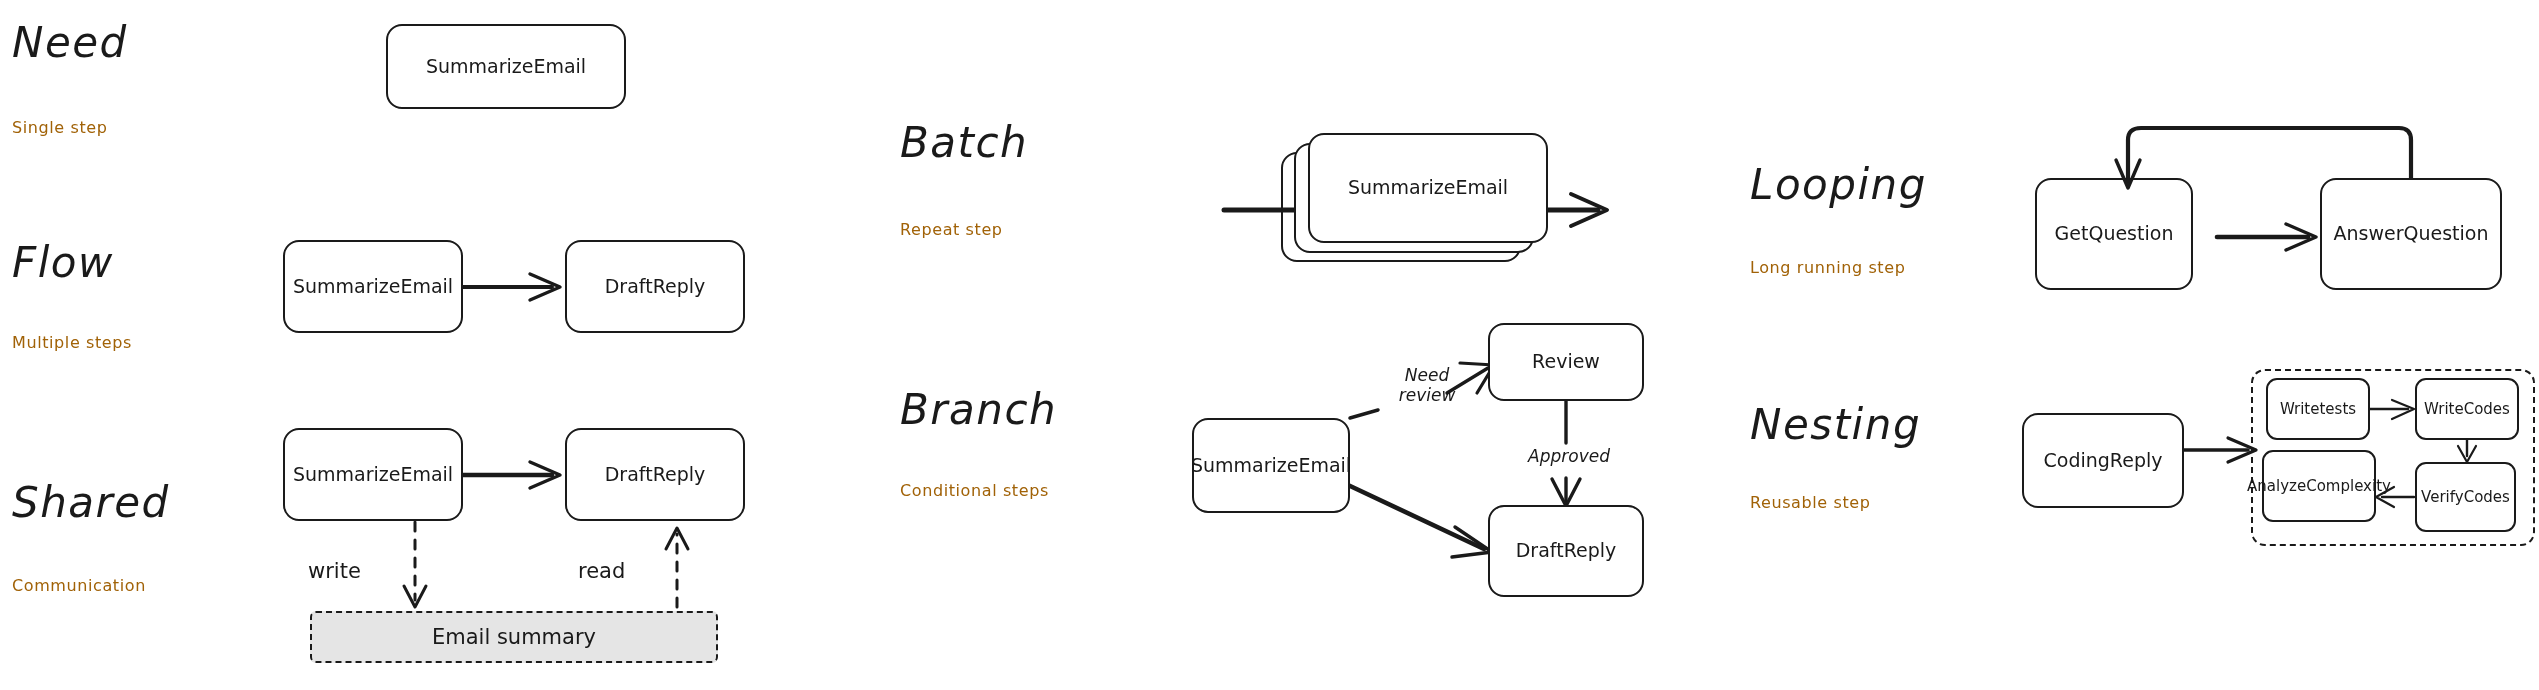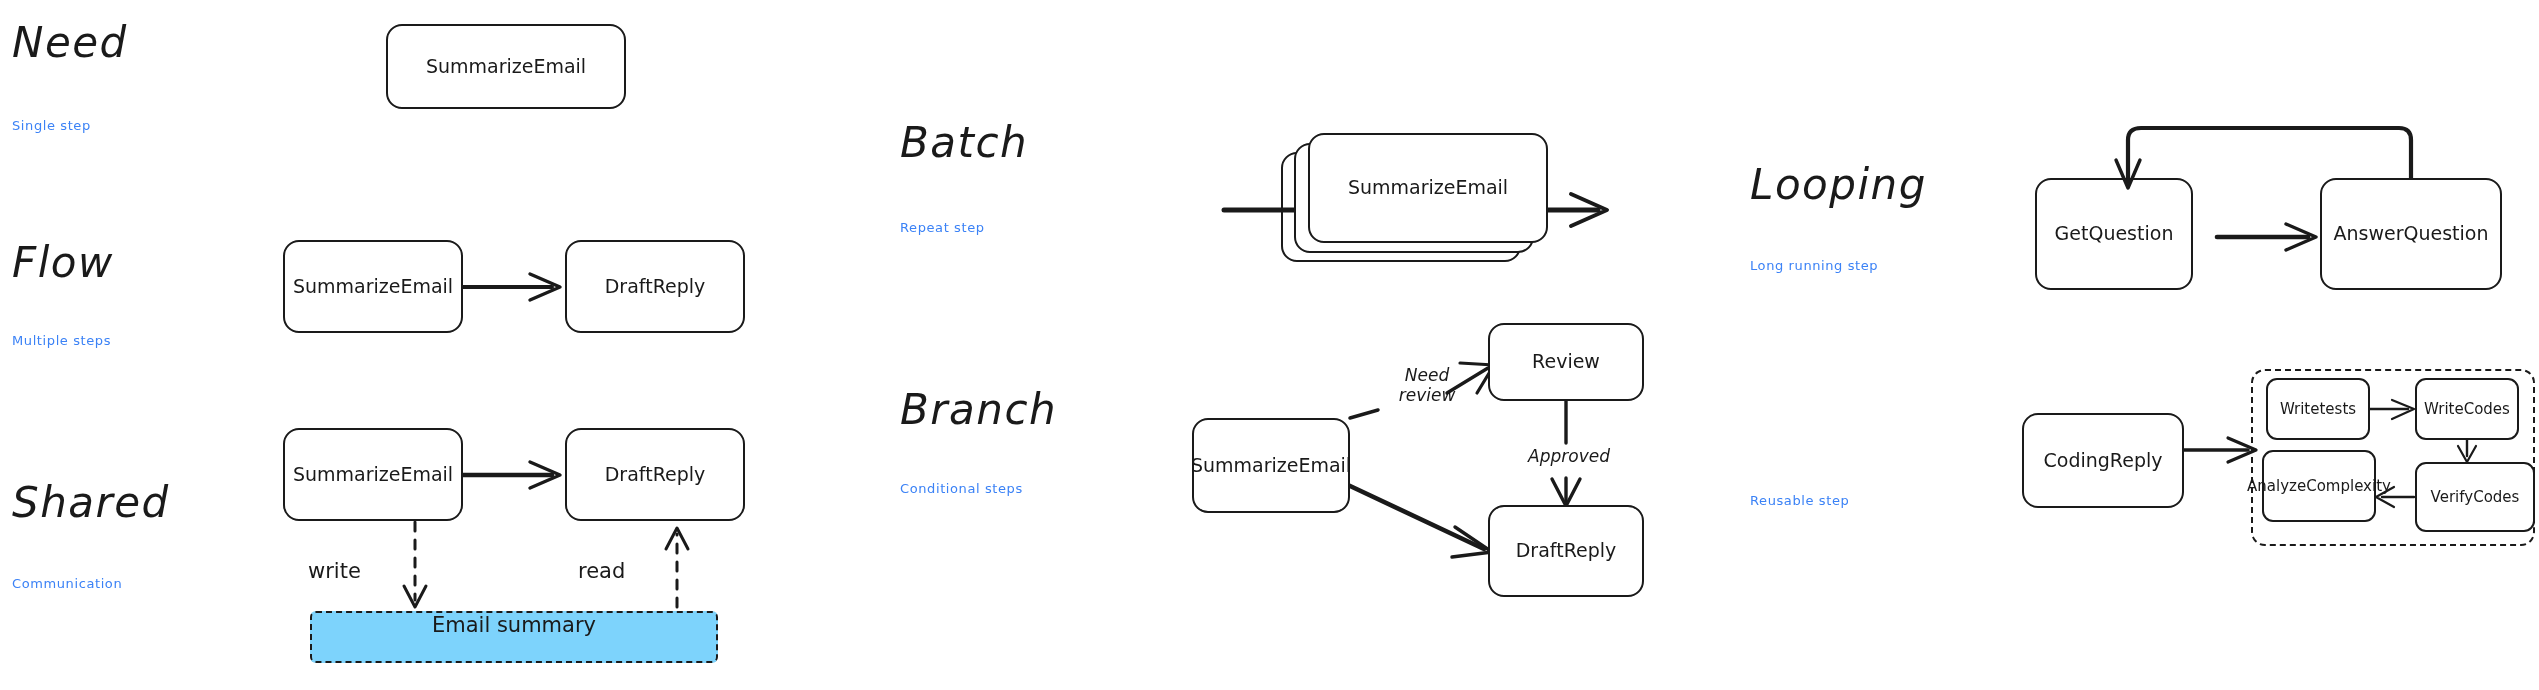--- a/index.html
+++ b/index.html
@@ -26,24 +26,24 @@
     font-size: 42px;
     font-style: italic;
     font-weight: 400;
     letter-spacing: 1.5px;
     color: #1a1a1a;
     white-space: nowrap;
   }
   .subheading {
     position: absolute;
     font-family: "DejaVu Sans", sans-serif;
-    font-size: 13px;
+    font-size: 16px;
     font-weight: 400;
     letter-spacing: 0.6px;
-    color: #3b82f6;
+    color: #a16207;
     white-space: nowrap;
   }
   .edge-label {
     position: absolute;
     font-family: "DejaVu Sans", sans-serif;
     font-size: 17px;
     font-style: italic;
     color: #1a1a1a;
     white-space: nowrap;
     text-align: center;
@@ -77,23 +77,23 @@
   .node.small { font-size: 15px; border-width: 2px; border-radius: 11px; }
   .node .ln { display: block; }
   .node.ghost { z-index: 1; }
   .node.ghost2 { z-index: 2; }
 
   .dashed-box {
     position: absolute;
     box-sizing: border-box;
     border: 2.6px dashed #1a1a1a;
     border-radius: 6px;
-    background: #7dd3fc;
+    background: #e5e5e5;
     display: flex;
-    align-items: flex-start;
+    align-items: center;
     justify-content: center;
     font-family: "DejaVu Sans", sans-serif;
     font-size: 21px;
     color: #1a1a1a;
     z-index: 3;
   }
   .dashed-group {
     position: absolute;
     box-sizing: border-box;
     border: 2.4px dashed #1a1a1a;
@@ -234,20 +234,21 @@
 
   <svg class="wire wire-top" style="left:0; top:0; width:2539px; height:690px;">
     <path d="M2217,237 L2308,237" stroke-width="4.6" stroke-linecap="round"></path>
     <path d="M2286,224 L2316,237 L2286,250" stroke-width="3.4" stroke-linecap="round" stroke-linejoin="round"></path>
   </svg>
   <svg class="wire wire-top" style="left:0; top:0; width:2539px; height:690px;">
     <path d="M2411,178 L2411,140 Q2411,128 2399,128 L2141,128 Q2128,128 2128,140 L2128,182" stroke-width="4.2" stroke-linecap="round"></path>
     <path d="M2116,160 L2128,188 L2140,160" stroke-width="3.4" fill="none" stroke-linecap="round" stroke-linejoin="round"></path>
   </svg>
 
+  <div class="heading" style="left:1750px; top:400px;">Nesting</div>
   <div class="subheading" style="left:1750px; top:493px;">Reusable step</div>
 
   <div class="node" style="left:2022px; top:413px; width:162px; height:95px;">
     <span class="ln">Coding</span>
     <span class="ln">Reply</span>
   </div>
 
   <svg class="wire" style="left:0; top:0; width:2539px; height:690px;">
     <path d="M2184,450 L2248,450" stroke-width="3.6" stroke-linecap="round"></path>
     <path d="M2228,438 L2256,450 L2228,462" stroke-width="3.2" stroke-linecap="round" stroke-linejoin="round"></path>
@@ -256,21 +257,21 @@
   <div class="dashed-group" style="left:2251px; top:369px; width:284px; height:177px;"></div>
 
   <div class="node small" style="left:2266px; top:378px; width:104px; height:62px;">
     <span class="ln">Write</span>
     <span class="ln">tests</span>
   </div>
   <div class="node small" style="left:2415px; top:378px; width:104px; height:62px;">
     <span class="ln">Write</span>
     <span class="ln">Codes</span>
   </div>
-  <div class="node small" style="left:2415px; top:462px; width:120px; height:70px;">
+  <div class="node small" style="left:2415px; top:462px; width:101px; height:70px;">
     <span class="ln">Verify</span>
     <span class="ln">Codes</span>
   </div>
   <div class="node small" style="left:2262px; top:450px; width:114px; height:72px;">
     <span class="ln">Analyze</span>
     <span class="ln">Complexity</span>
   </div>
 
   <svg class="wire wire-top" style="left:0; top:0; width:2539px; height:690px;">
     <path d="M2370,409 L2408,409" stroke-width="2.4" stroke-linecap="round"></path>

